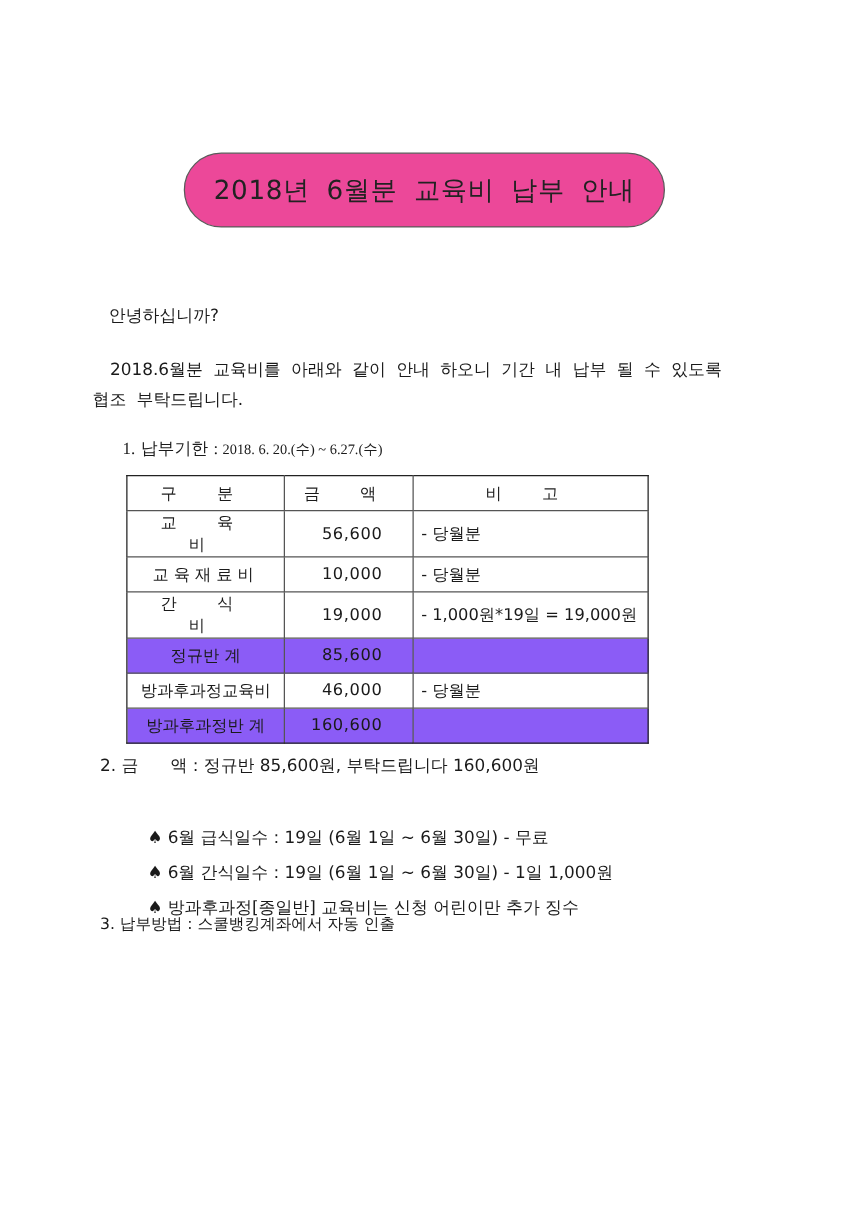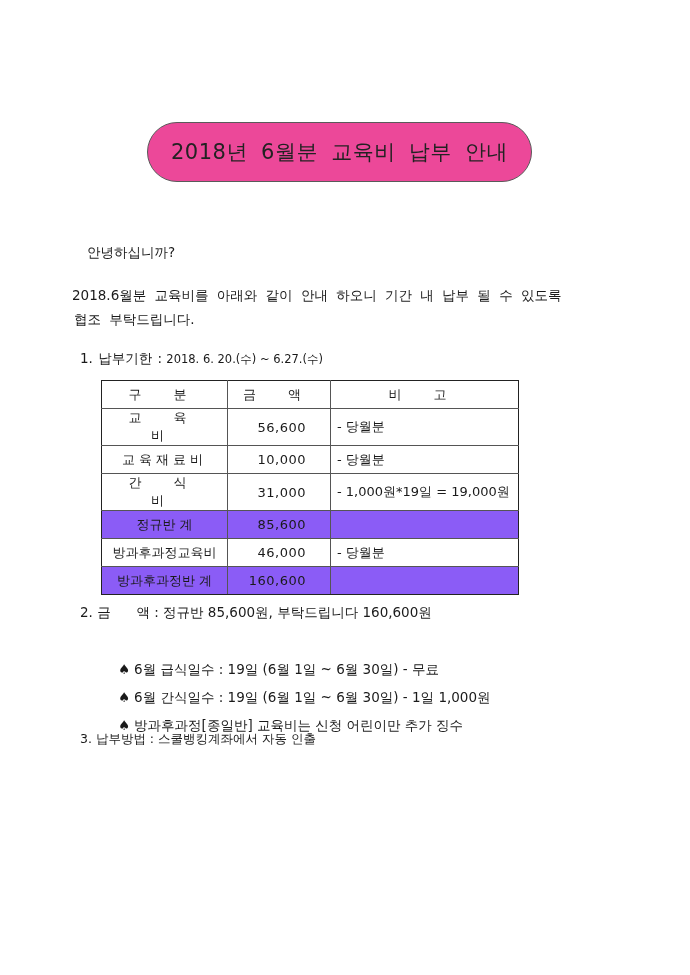--- a/index.html
+++ b/index.html
@@ -4,23 +4,23 @@
   <style>
     html, body { margin:0; padding:0; background:#ffffff; }
     body { width:690px; height:975px; position:relative; overflow:hidden;
            font-family:"DejaVu Sans", "Liberation Sans", sans-serif; color:#1a1a1a; }
     .title-box { position:absolute; left:147px; top:122px; width:385px; height:60px;
                  background:#ec4899; border:1px solid #5a5a5a; border-radius:30px;
                  display:flex; align-items:center; justify-content:center; box-sizing:border-box; }
     .title-text { font-size:21px; letter-spacing:0.5px; word-spacing:6px; color:#222; }
     .text { position:absolute; font-size:13.5px; white-space:nowrap; }
     .greeting { left:87px; top:244px; }
-    .intro1 { left:72px; top:287px; word-spacing:4px; }
+    .intro1 { left:88px; top:287px; word-spacing:4px; }
     .intro2 { left:74px; top:311px; word-spacing:4px; }
-    .sec1 { left:80px; top:350px; }
+    .sec1 { left:98px; top:350px;font-family:Liberation Serif, serif; }
     .sec1 .label { word-spacing:1px; }
     .sec1 .small { font-size:11.5px; }
     table.fees { position:absolute; left:101px; top:380px; border-collapse:collapse;
                  font-size:13px; }
     table.fees td { border:1px solid #555; height:28px; padding:0 6px; box-sizing:border-box; }
     table.fees tr:first-child td { border-top:1.5px solid #222; }
     table.fees td:first-child { border-left:1.5px solid #222; }
     table.fees td:last-child { border-right:1.5px solid #222; }
     table.fees tr:last-child td { border-bottom:1.5px solid #222; }
     .c1 { width:126px; text-align:center; }
@@ -67,21 +67,21 @@
     <td class="c2">56,600</td>
     <td class="c3">-  당월분</td>
   </tr>
   <tr>
     <td class="c1"><span class="spaced-sm">교육재료비</span></td>
     <td class="c2">10,000</td>
     <td class="c3">-  당월분</td>
   </tr>
   <tr>
     <td class="c1"><span class="spaced">간 식 비</span></td>
-    <td class="c2">31,000</td>
+    <td class="c2">19,000</td>
     <td class="c3">- 1,000원*19일 = 19,000원</td>
   </tr>
   <tr class="hl">
     <td class="c1">정규반 계</td>
     <td class="c2">85,600</td>
     <td class="c3"></td>
   </tr>
   <tr>
     <td class="c1" style="padding:0 2px;">방과후과정교육비</td>
     <td class="c2">46,000</td>

